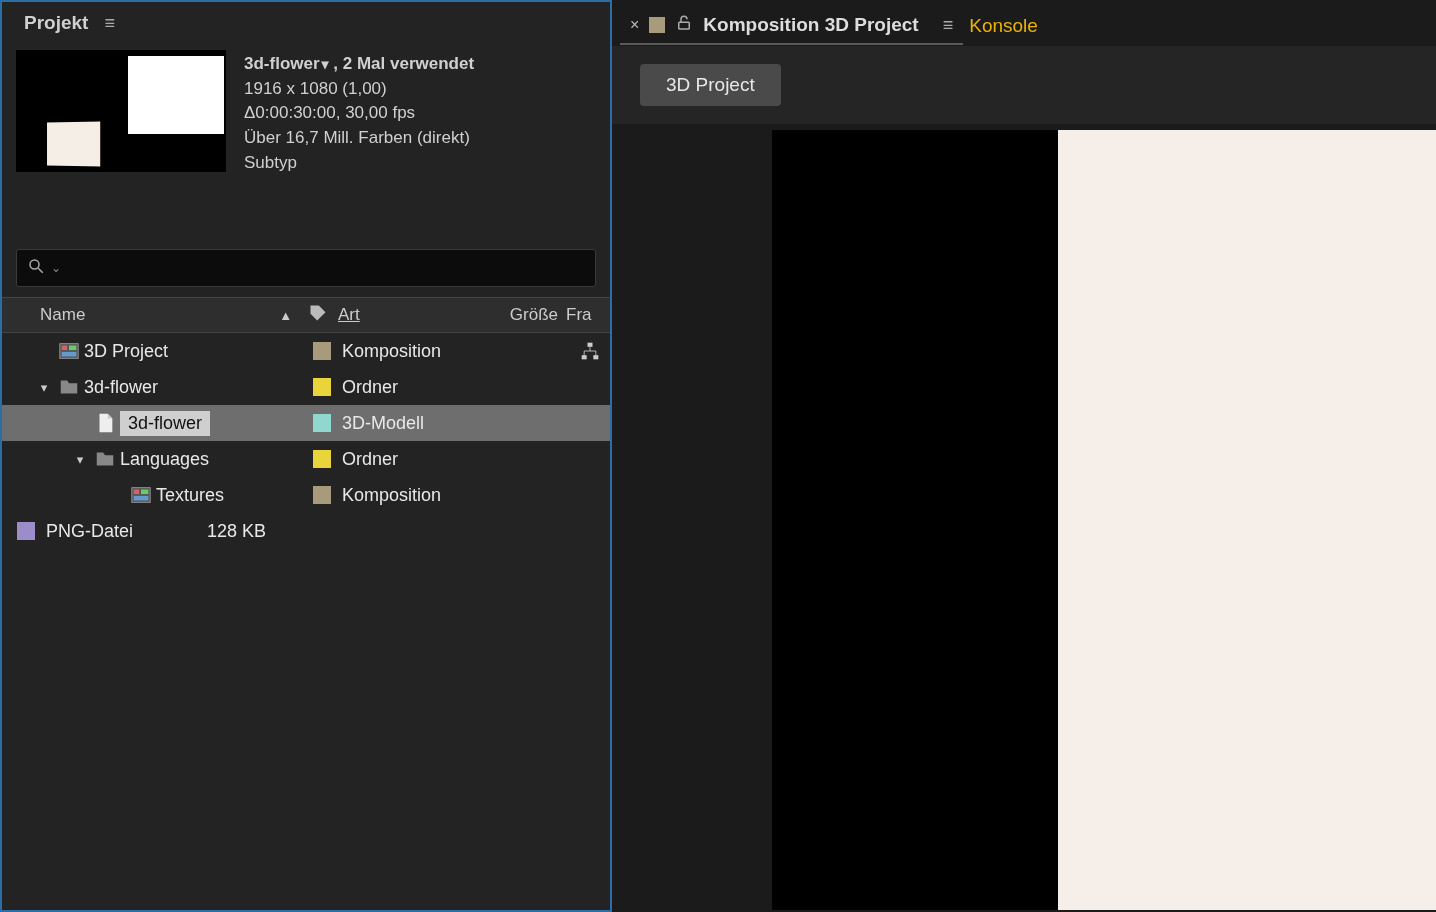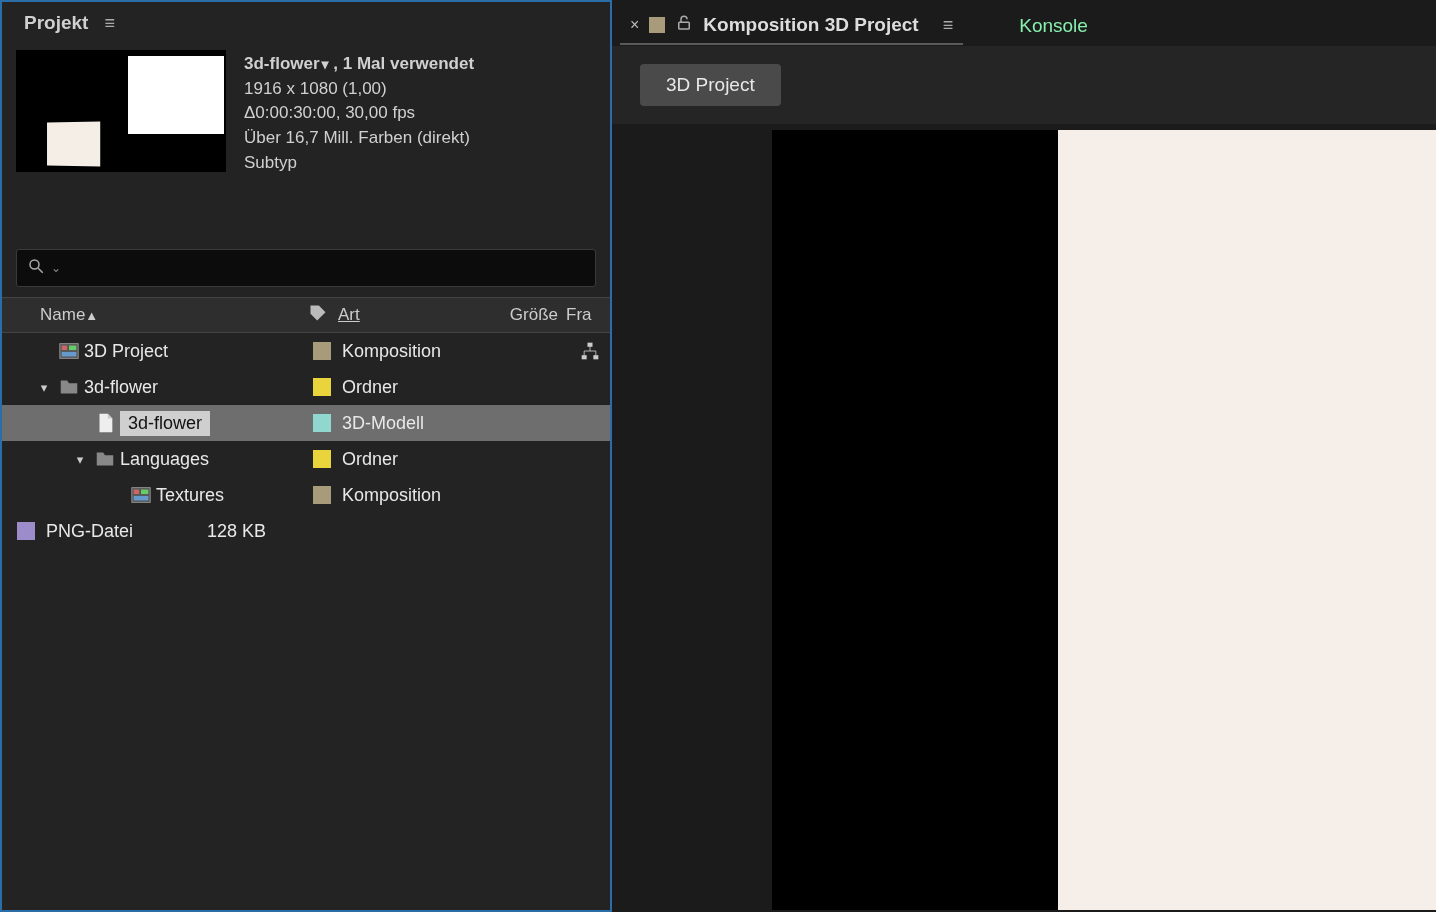--- a/index.html
+++ b/index.html
@@ -91,21 +91,21 @@
     display: flex;
     align-items: center;
     background: #2e2e2e;
     border-top: 1px solid #444;
     border-bottom: 1px solid #444;
     height: 36px;
     font-size: 17px;
     color: #ccc;
     padding-left: 38px;
   }
-  .col-name  { flex: 0 0 258px; display:flex; align-items:center; justify-content:flex-start; padding-right:6px;}
+  .col-name  { flex: 0 0 258px; display:flex; align-items:center; justify-content:space-between; padding-right:6px;}
   .col-label { flex: 0 0 40px; text-align:center;}
   .col-art   { flex: 0 0 140px; text-decoration: underline; }
   .col-size  { flex: 0 0 88px; text-align:right; padding-right:8px;}
   .col-fra   { flex: 0 0 40px; }
   .sort-arrow{ font-size:13px;}
 
   
   .rows { flex: 1; overflow: hidden; }
   .row {
     display: flex;
@@ -159,21 +159,21 @@
   }
   .tab-group {
     display: flex; align-items:center; gap:10px;
     padding: 6px 10px;
     border-bottom: 2px solid #5a5a5a;
   }
   .tab-close{ color:#bbb; font-size:16px;}
   .tab-sq{ width:16px; height:16px; background:#a89b7c;}
   .tab-lock{ color:#aaa;}
   .tab-title{ font-weight:600; font-size:19px; color:#ddd;}
-  .tab-konsole{ margin-left: 50px; color:#86efac; font-size:19px;}
+  .tab-konsole{ color:#eab308; font-size:19px;}
 
   .breadcrumb-bar {
     padding: 18px 0 18px 28px;
     background: #252525;
   }
   .crumb {
     display:inline-block;
     background:#4a4a4a;
     color:#e8e8e8;
     font-size:19px;
@@ -211,21 +211,21 @@
   </div>
 
   <div class="info-block">
     <div class="thumb">
       <div class="big-rect"></div>
       <div class="small-rect"></div>
     </div>
     <div class="info-text">
       <div class="title">
         <span>3d-flower</span><span class="dd"></span>
-        <span>, 1 Mal verwendet</span>
+        <span>, 2 Mal verwendet</span>
       </div>
       <div>1916 x 1080 (1,00)</div>
       <div>Δ0:00:30:00, 30,00 fps</div>
       <div>Über 16,7 Mill. Farben (direkt)</div>
       <div>Subtyp</div>
     </div>
   </div>
 
   <div class="search-wrap">
     <div class="search">

